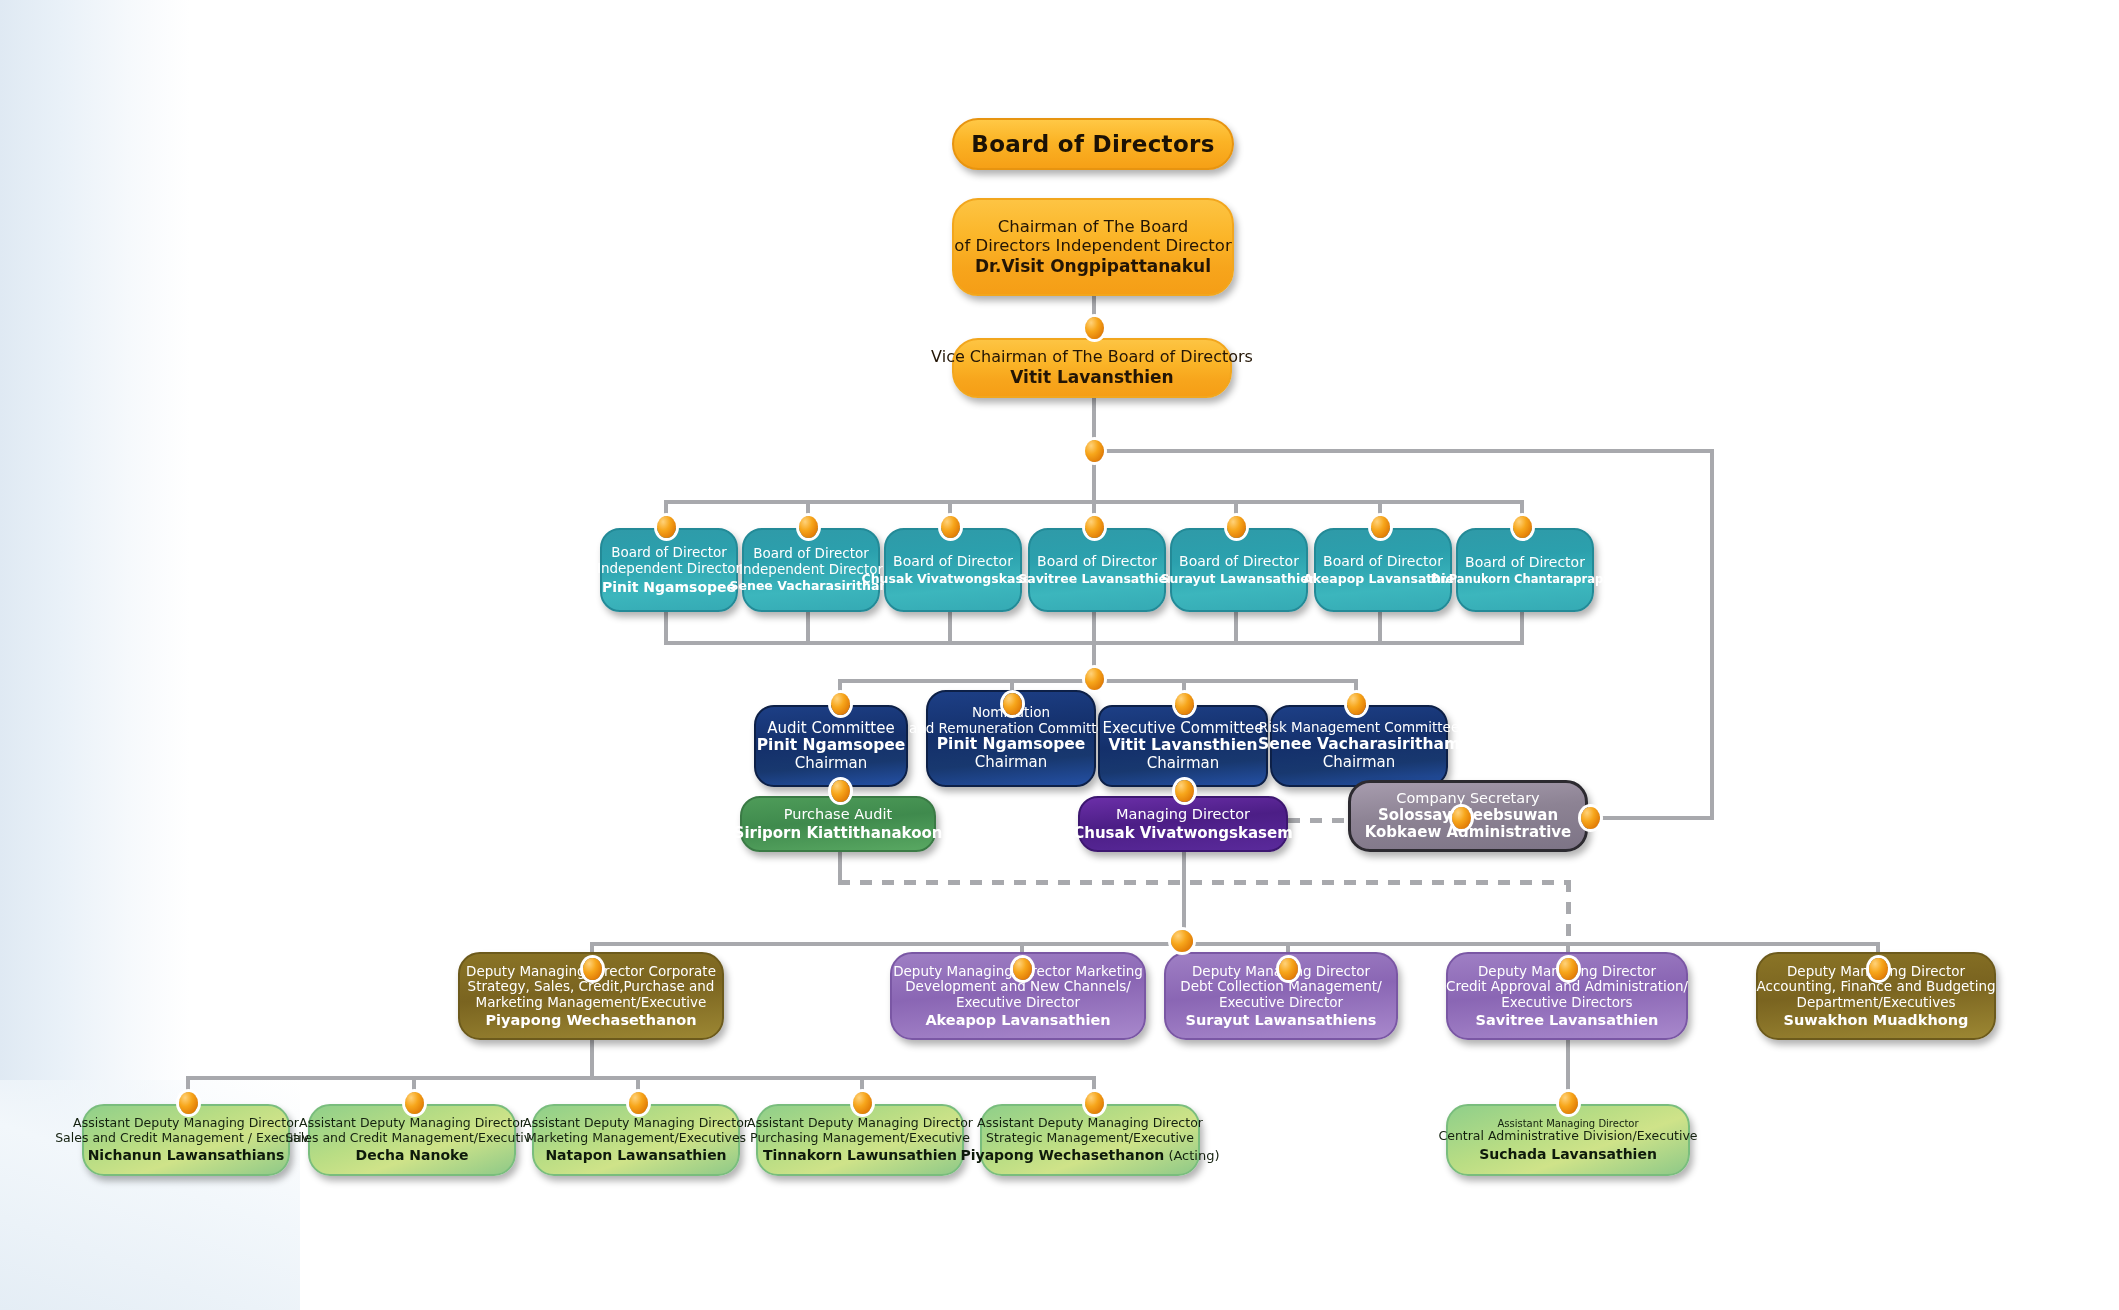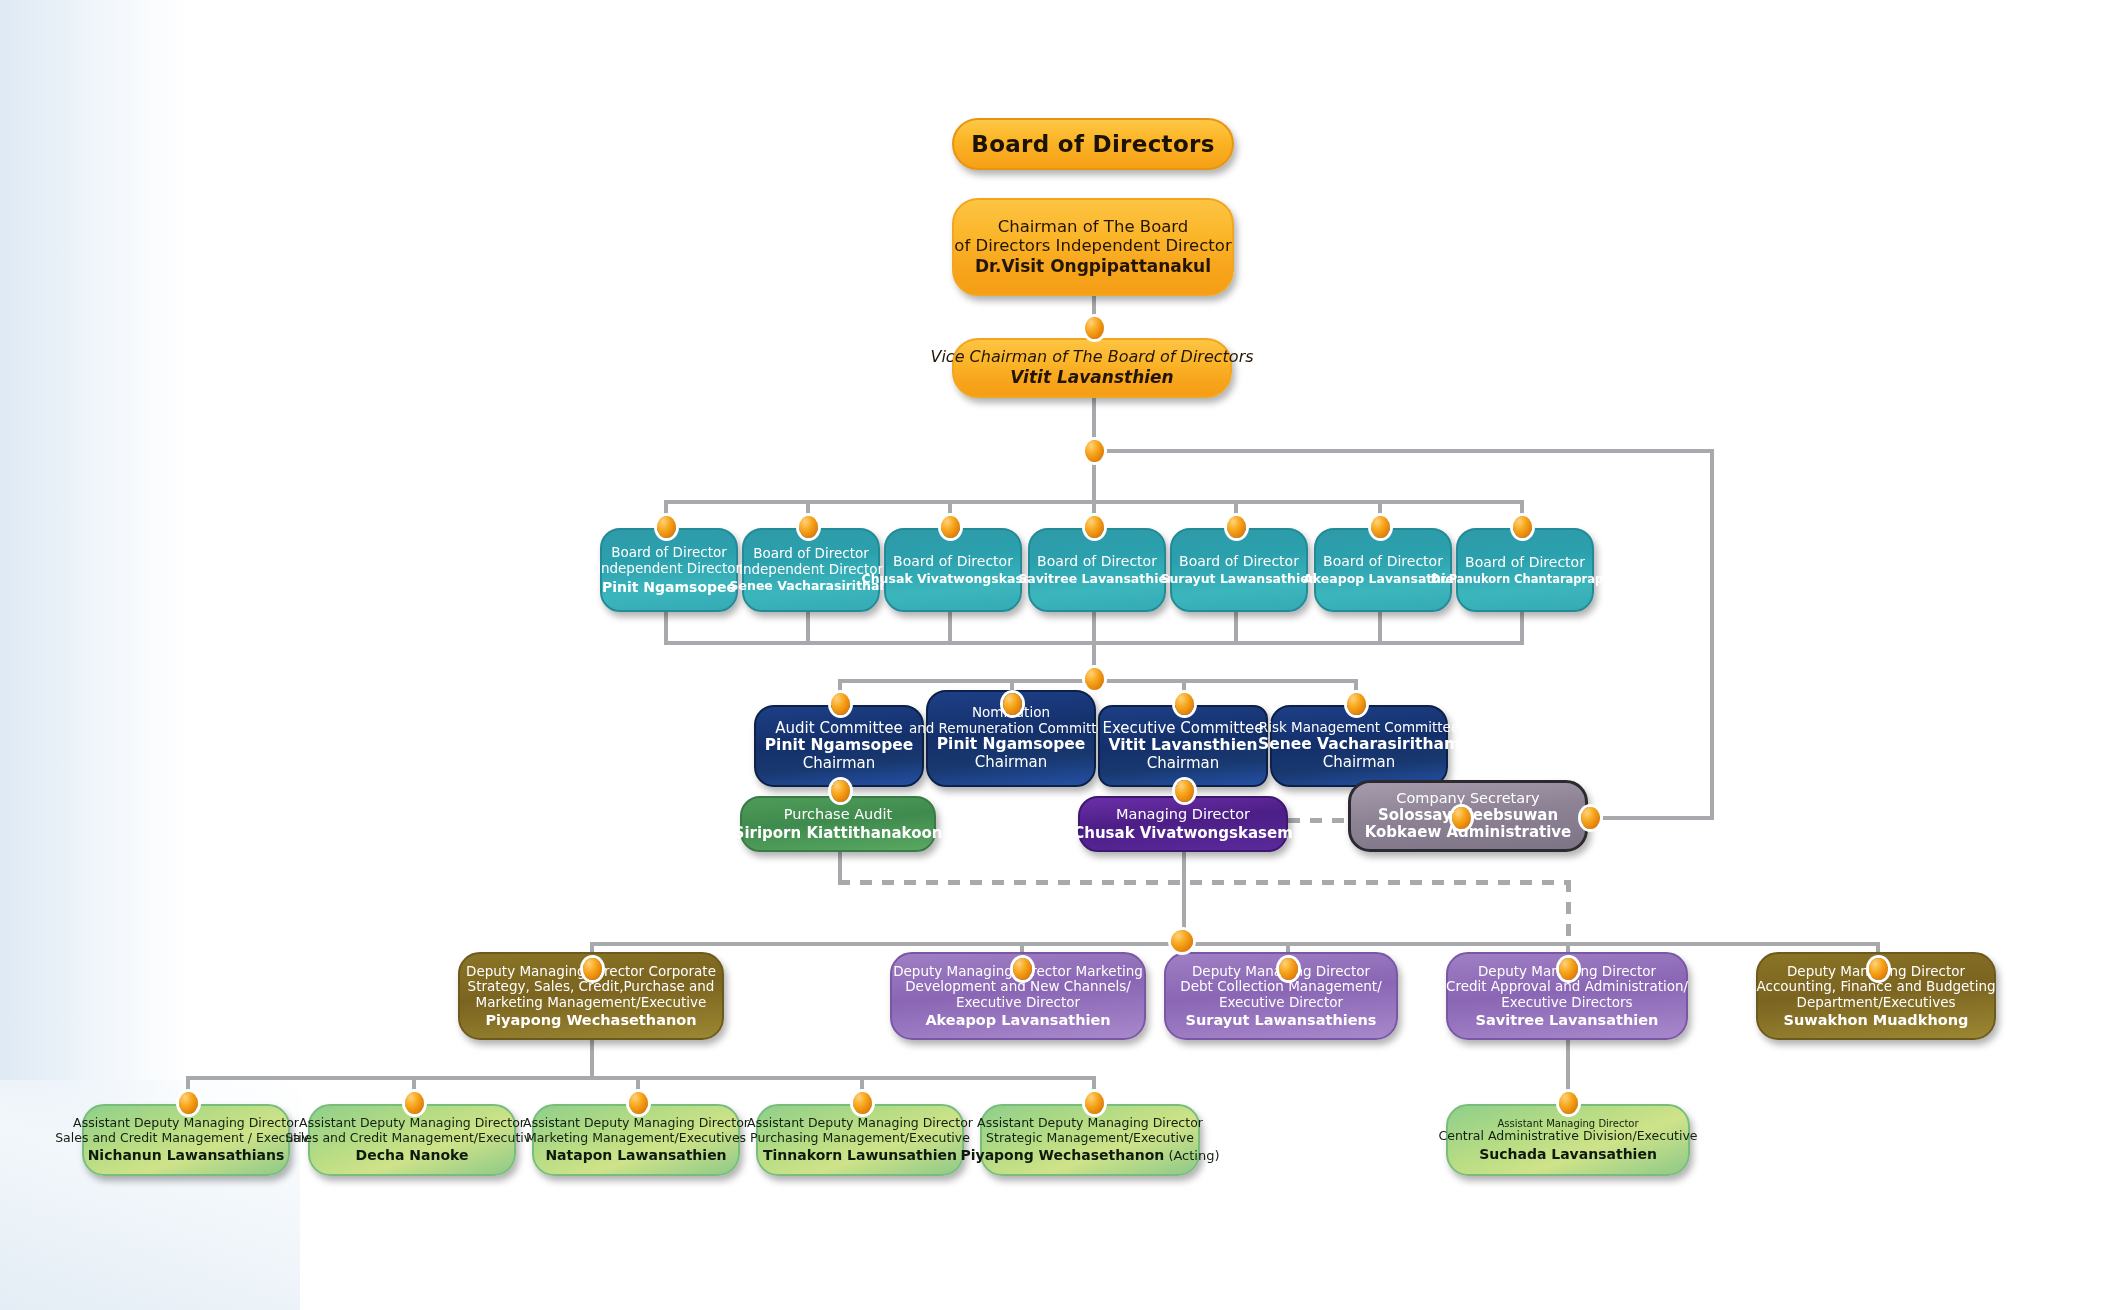--- a/index.html
+++ b/index.html
@@ -220,21 +220,21 @@
   <div class="node c-orange" style="left:952px;top:198px;width:282px;height:98px;">
     <span class="l" style="font-size:16.5px;">Chairman of The Board</span>
     <span class="l" style="font-size:16.5px;">of Directors Independent Director</span>
     <span class="l b" style="font-size:17px;margin-top:2px;">Dr.Visit Ongpipattanakul</span>
   </div>
 
   <div class="node c-orange-top" style="left:952px;top:118px;width:282px;height:52px;border-radius:26px;">
     <span class="l b" style="font-size:23px;letter-spacing:.3px;">Board of Directors</span>
   </div>
 
-  <div class="node c-orange" style="left:952px;top:338px;width:280px;height:60px;font-style:italic;">
+  <div class="node c-orange" style="left:952px;top:338px;width:280px;height:60px;">
     <span class="l" style="font-size:16px;">Vice Chairman of The Board of Directors</span>
     <span class="l b" style="font-size:17px;margin-top:2px;">Vitit Lavansthien</span>
   </div>
 
   <div class="node c-teal" style="left:600px;top:528px;width:138px;height:84px;border-radius:20px;">
     <span class="l" style="font-size:13.5px;">Board of Director</span>
     <span class="l" style="font-size:13.5px;">Independent Director</span>
     <span class="l b" style="font-size:14px;margin-top:2px;">Pinit Ngamsopee</span>
   </div>
   <div class="node c-teal" style="left:742px;top:528px;width:138px;height:84px;border-radius:20px;">
@@ -256,21 +256,21 @@
   </div>
   <div class="node c-teal" style="left:1314px;top:528px;width:138px;height:84px;border-radius:20px;">
     <span class="l" style="font-size:14px;">Board of Director</span>
     <span class="l b" style="font-size:12.5px;margin-top:3px;">Akeapop Lavansathien</span>
   </div>
   <div class="node c-teal" style="left:1456px;top:528px;width:138px;height:84px;border-radius:20px;">
     <span class="l" style="font-size:14px;">Board of Director</span>
     <span class="l b" style="font-size:11.5px;margin-top:3px;">Dr.Panukorn Chantaraprapab</span>
   </div>
 
-  <div class="node c-navy" style="left:754px;top:705px;width:170px;height:82px;border-radius:20px;">
+  <div class="node c-navy" style="left:754px;top:705px;width:154px;height:82px;border-radius:20px;">
     <span class="l" style="font-size:15px;">Audit Committee</span>
     <span class="l b" style="font-size:15.5px;">Pinit Ngamsopee</span>
     <span class="l" style="font-size:15px;">Chairman</span>
   </div>
   <div class="node c-navy" style="left:926px;top:690px;width:170px;height:97px;border-radius:20px;">
     <span class="l" style="font-size:13.5px;">Nomination</span>
     <span class="l" style="font-size:13.5px;">and Remuneration Committee</span>
     <span class="l b" style="font-size:15.5px;">Pinit Ngamsopee</span>
     <span class="l" style="font-size:15px;">Chairman</span>
   </div>

